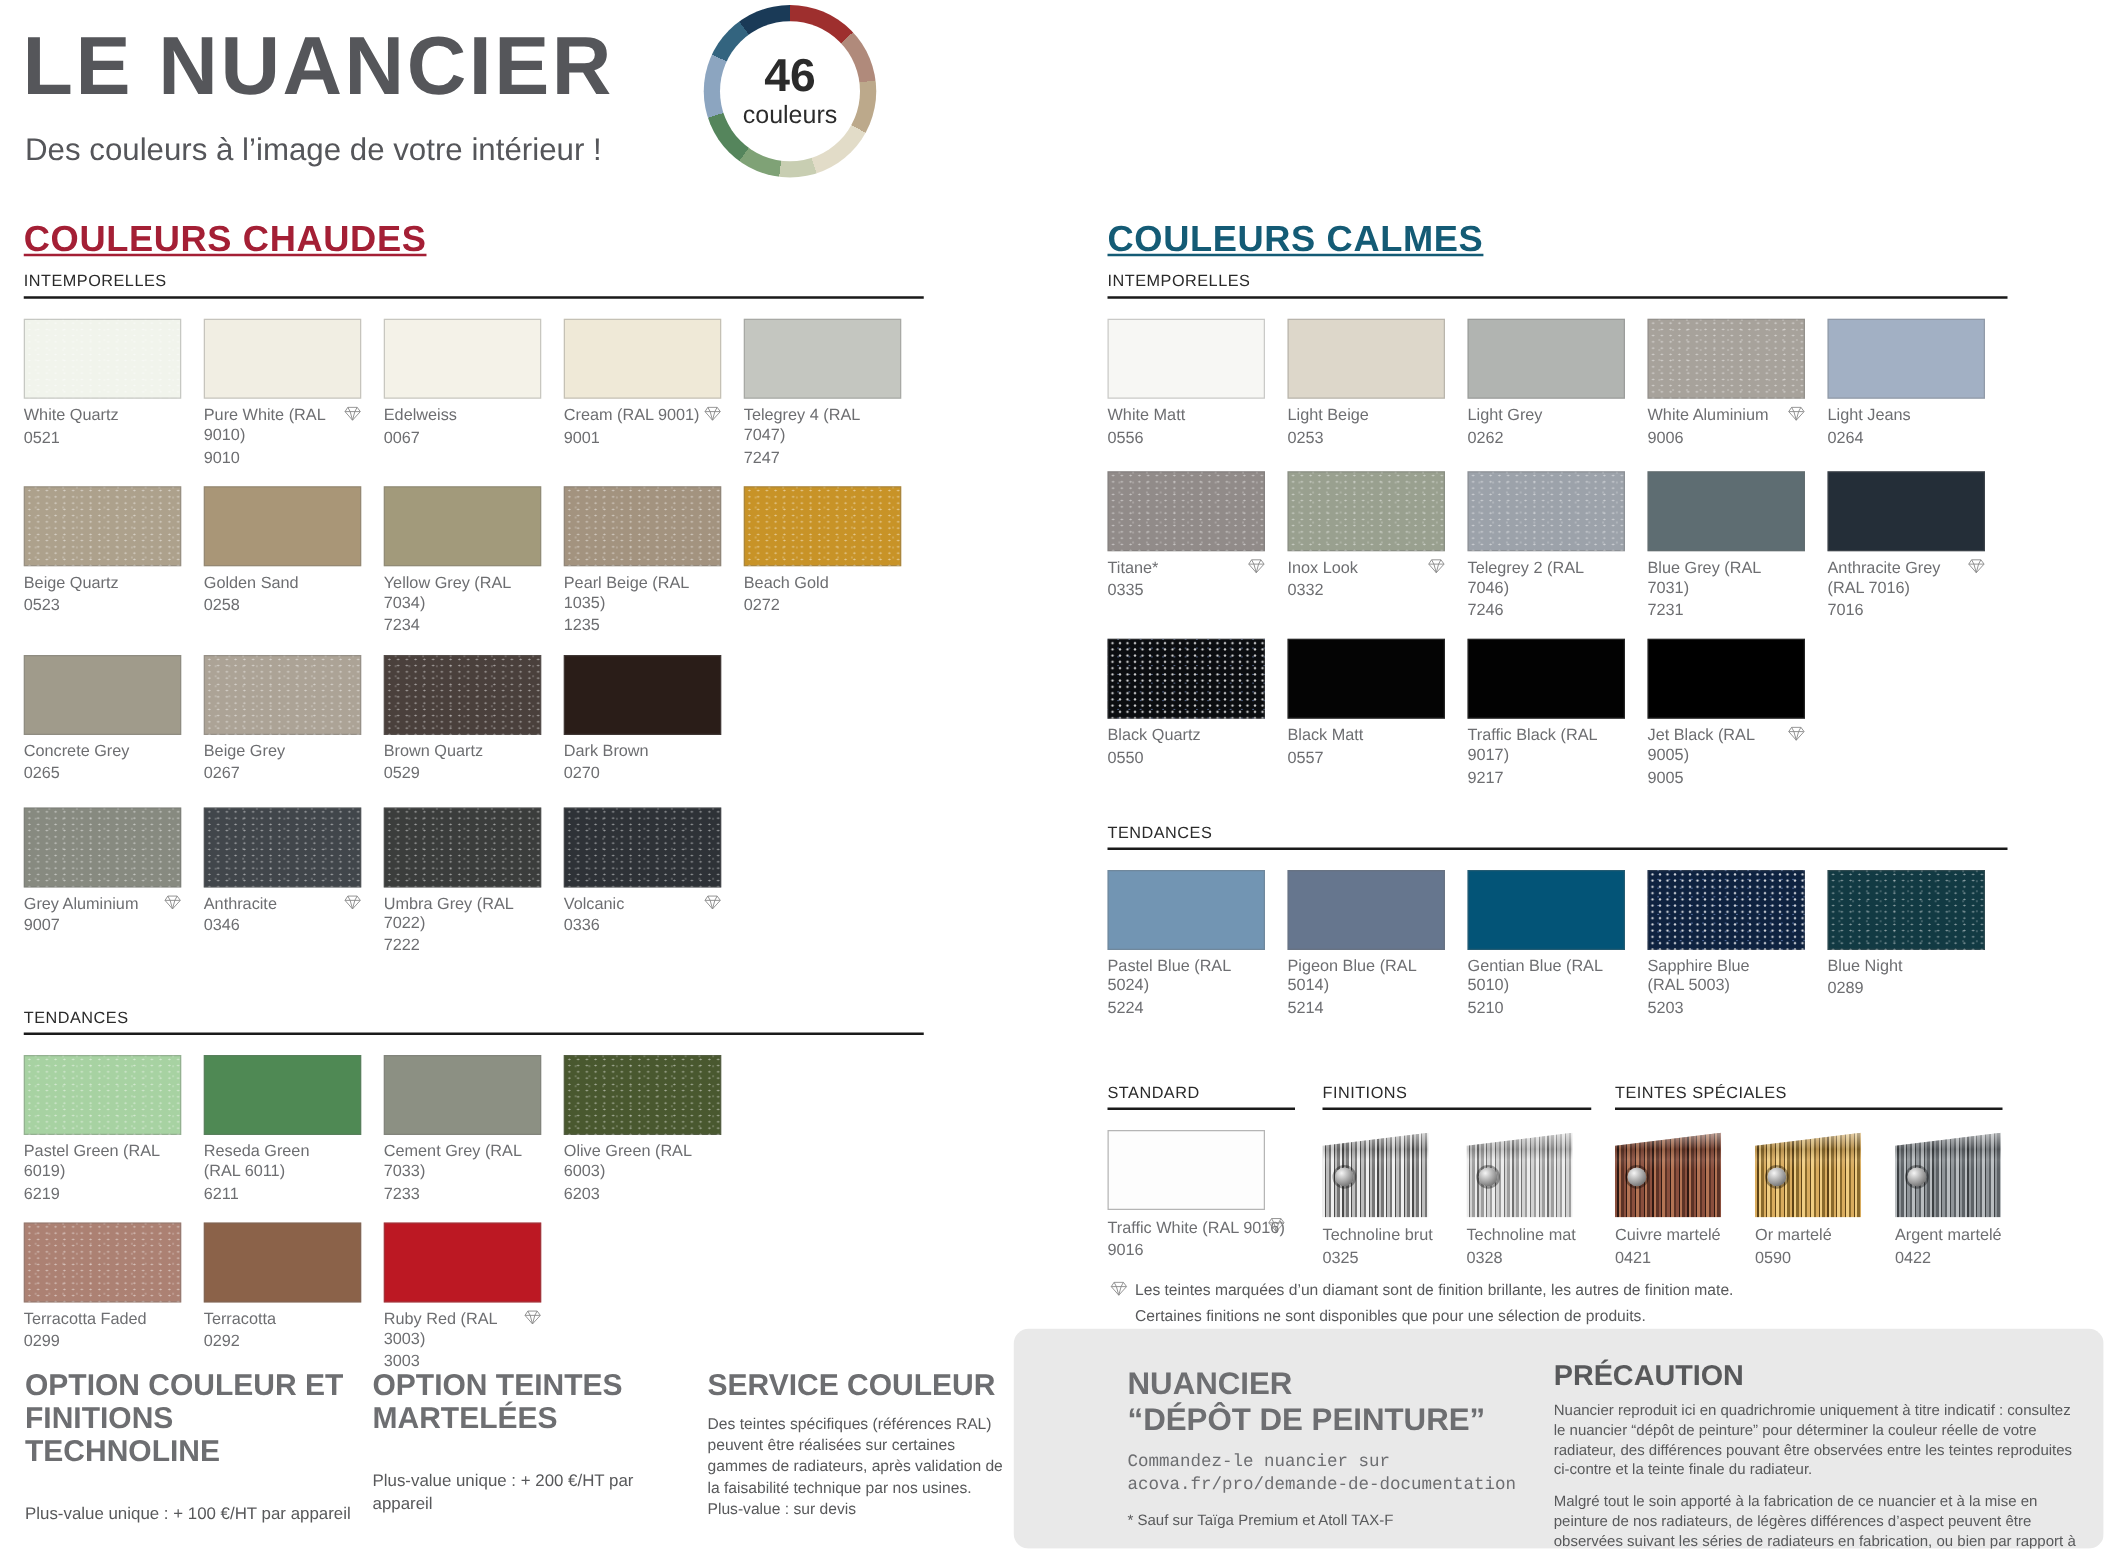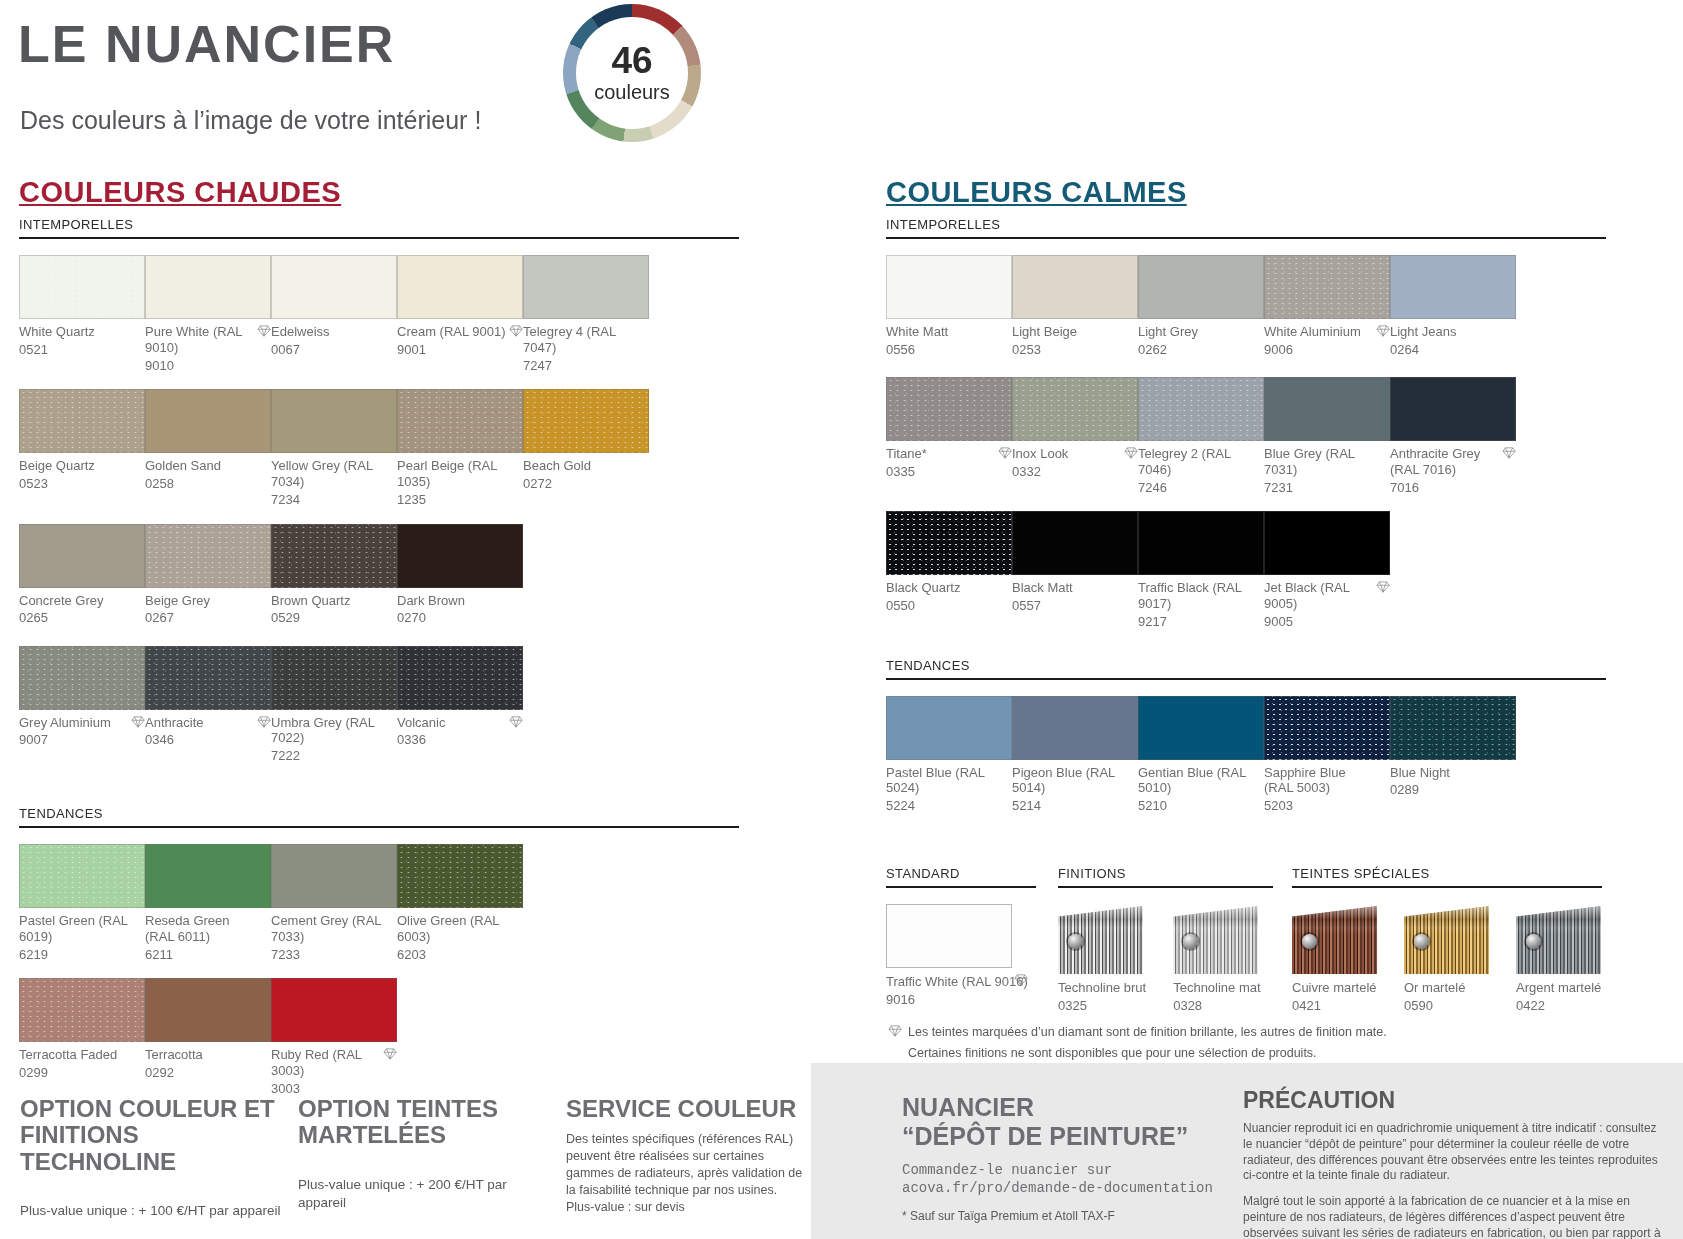--- a/index.html
+++ b/index.html
@@ -1,38 +1,38 @@
 <!DOCTYPE html>
 <html><head>
 <meta charset="utf-8">
 <style>
   html,body{margin:0;padding:0;background:#ffffff;}
   .page{position:relative;width:1683px;height:1239px;background:#fff;overflow:hidden;
         font-family:"Liberation Sans", sans-serif;color:#58595b;}
 
   
-  .hdr-title{position:absolute;left:18px;top:14px;font-size:52px;font-weight:bold;
+  .hdr-title{position:absolute;left:18px;top:14px;font-size:66px;font-weight:bold;
              color:#55565a;letter-spacing:2px;}
   .hdr-sub{position:absolute;left:20px;top:106px;font-size:25px;color:#55565a;}
   .badge{position:absolute;left:563px;top:4px;width:138px;height:138px;}
   .ring{position:absolute;inset:0;border-radius:50%;}
   .ring::after{content:"";position:absolute;inset:13px;background:#fff;border-radius:50%;}
   .badge-text{position:absolute;inset:0;display:flex;flex-direction:column;
               align-items:center;justify-content:center;z-index:2;}
   .badge-num{font-size:37px;font-weight:bold;color:#2b2b2b;line-height:1;}
   .badge-lbl{font-size:20px;color:#2b2b2b;margin-top:2px;}
 
   
   .colsec{position:absolute;width:720px;}
   #sec-warm{left:19px;top:178px;}
   #sec-calm{left:886px;top:178px;}
   .sec-title{font-size:29px;font-weight:bold;letter-spacing:.5px;line-height:1;margin-bottom:10px;text-decoration:underline;}
   .group-heading{font-size:13px;color:#2a2a2a;letter-spacing:.4px;margin-bottom:5px;}
   .rule{height:0;border-bottom:2px solid #1a1a1a;}
-  .srow{display:flex;margin-top:16px;}
+  .srow{display:flex;gap:18px;margin-top:16px;}
   .cell{width:126px;position:relative;}
   .box{width:126px;height:64px;border:1px solid rgba(110,110,110,.32);box-sizing:border-box;}
   .lab{position:relative;min-height:37px;padding-top:5px;}
   .nm{font-size:13px;line-height:1.22;color:#6d6e71;padding-right:14px;}
   .cd{font-size:13px;line-height:1.2;color:#6d6e71;margin-top:2px;}
   .dmd{position:absolute;right:0;top:6px;line-height:0;}
 
   
   .sp1{background-image:
       radial-gradient(rgba(255,255,255,.55) .6px, transparent 1.2px),
@@ -74,21 +74,21 @@
   
   .opt{position:absolute;top:1096px;}
   #opt0{left:20px;width:262px;}
   #opt1{left:298px;width:250px;}
   #opt2{left:566px;width:238px;}
   .opt-title{font-size:24px;font-weight:bold;color:#6d6e71;line-height:1.1;white-space:pre-line;}
   .opt-body{font-size:13.5px;color:#58595b;margin-top:27px;line-height:1.35;white-space:pre-line;}
   #opt2 .opt-body{font-size:12.5px;margin-top:9px;}
 
   
-  .panel{position:absolute;left:811px;top:1063px;width:872px;height:176px;background:#e9e9e9;}
+  .panel{position:absolute;left:811px;top:1063px;width:872px;height:176px;background:#e9e9e9;border-radius:12px;}
   .pn{position:absolute;left:91px;top:30px;width:330px;}
   .pn-title{font-size:25px;font-weight:bold;color:#6d6e71;line-height:1.15;white-space:pre-line;}
   .pn-body{font-size:14px;color:#6d6e71;margin-top:10px;line-height:1.3;font-family:Liberation Mono, monospace;}
   .pn-foot{position:absolute;left:91px;top:146px;font-size:12px;color:#58595b;}
   .prec{position:absolute;left:432px;top:26px;width:425px;}
   .prec-title{font-size:23px;font-weight:bold;line-height:1;}
   .prec-grey{font-size:12px;color:#58595b;line-height:1.32;margin-top:9px;}
   .prec-red{font-size:12px;line-height:1.32;margin-top:10px;}
 </style>
 </head>

